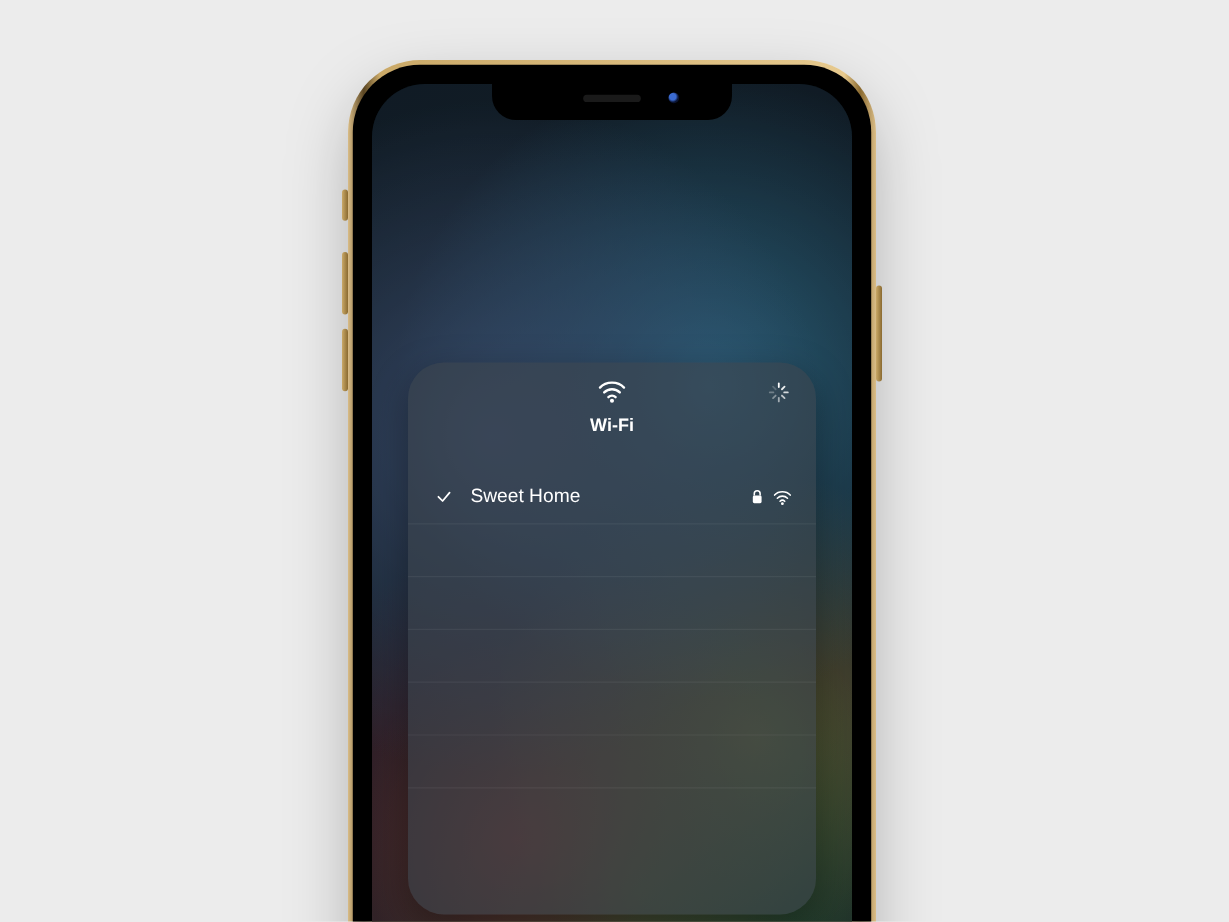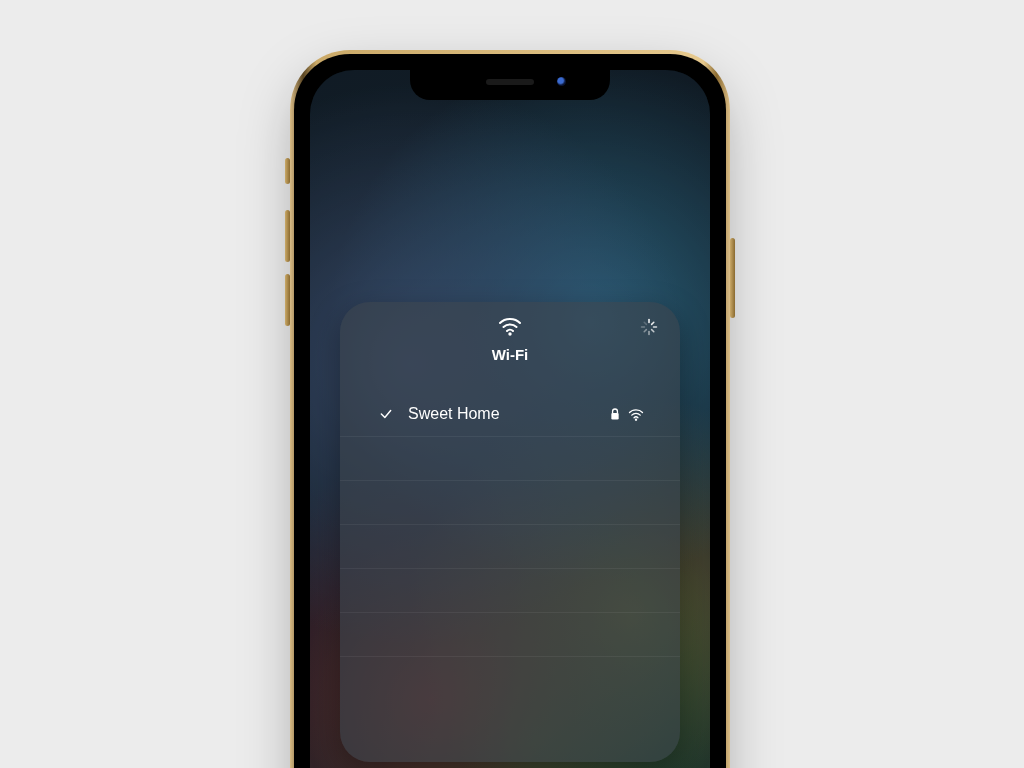--- a/index.html
+++ b/index.html
@@ -57,21 +57,21 @@
     color:#f2f2f2;
     -webkit-backdrop-filter:blur(20px);
   }
   .panel-head{height:80px;position:relative;text-align:center;}
   .panel-head .wifi-big{position:absolute;left:50%;top:14px;transform:translateX(-50%);}
   .panel-head .spinner{position:absolute;right:22px;top:16px;width:18px;height:18px;}
   .panel-title{position:absolute;left:0;right:0;top:44px;font-size:15px;font-weight:600;color:#fff;}
 
   .rows{position:absolute;left:0;right:0;top:90px;}
   .row{height:44px;position:relative;display:flex;align-items:center;color:#fff;
-    font-size:16px;padding:0 36px;box-sizing:border-box;}
+    font-size:16px;padding:0 20px;box-sizing:border-box;}
   .row+.row{border-top:1px solid rgba(255,255,255,.08);}
   .row.blank{border-top:1px solid rgba(255,255,255,.06);}
   .row .chk{width:20px;display:flex;justify-content:center;margin-right:12px;}
   .row .lbl{flex:1;text-align:left;}
   .row .meta{display:flex;align-items:center;gap:8px;}
 
   .panel-footer{position:absolute;left:0;right:0;bottom:0;height:52px;
     display:flex;align-items:center;justify-content:center;
     border-top:1px solid rgba(255,255,255,.08);
     font-size:15px;color:#eaeaea;cursor:pointer;}

